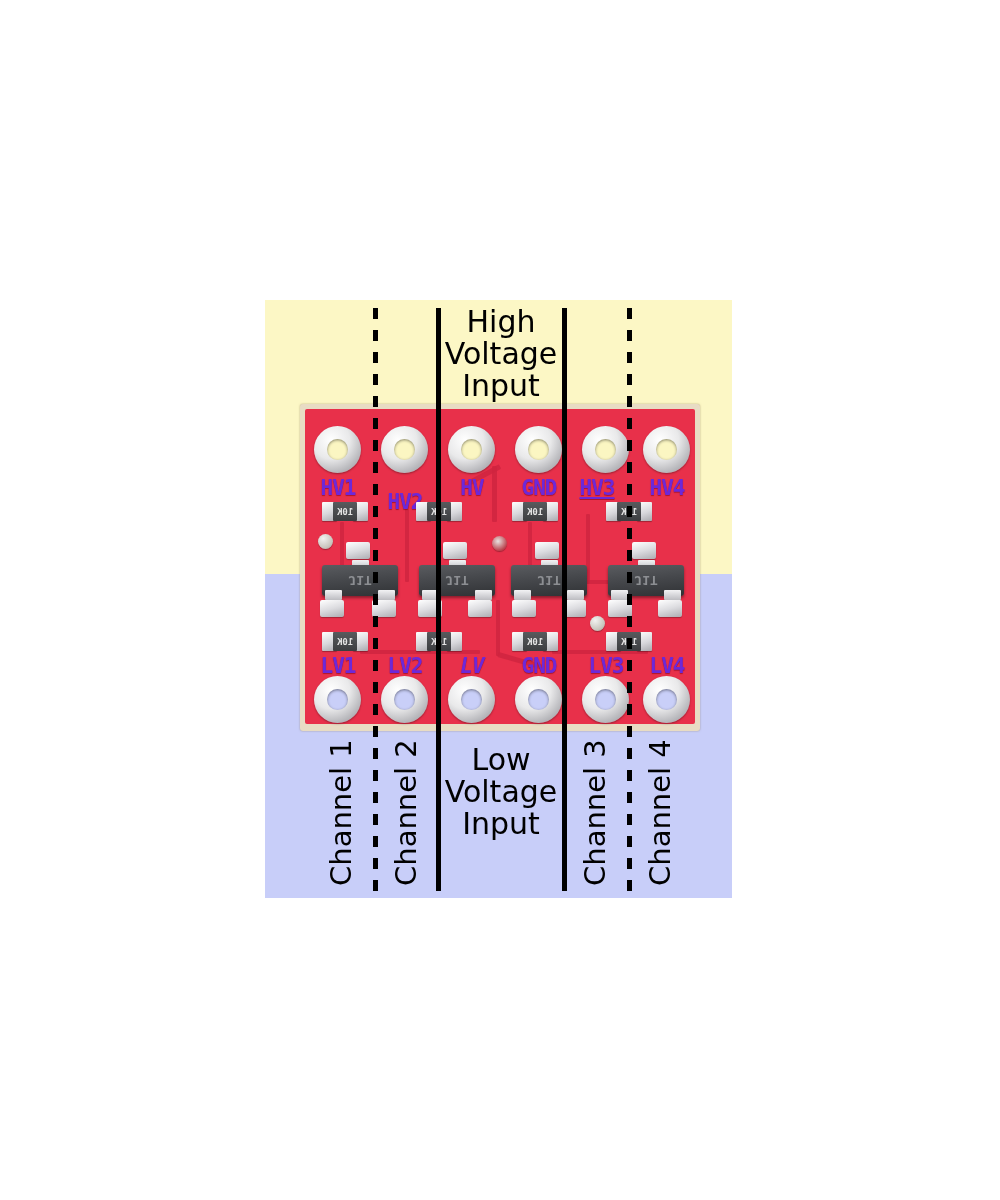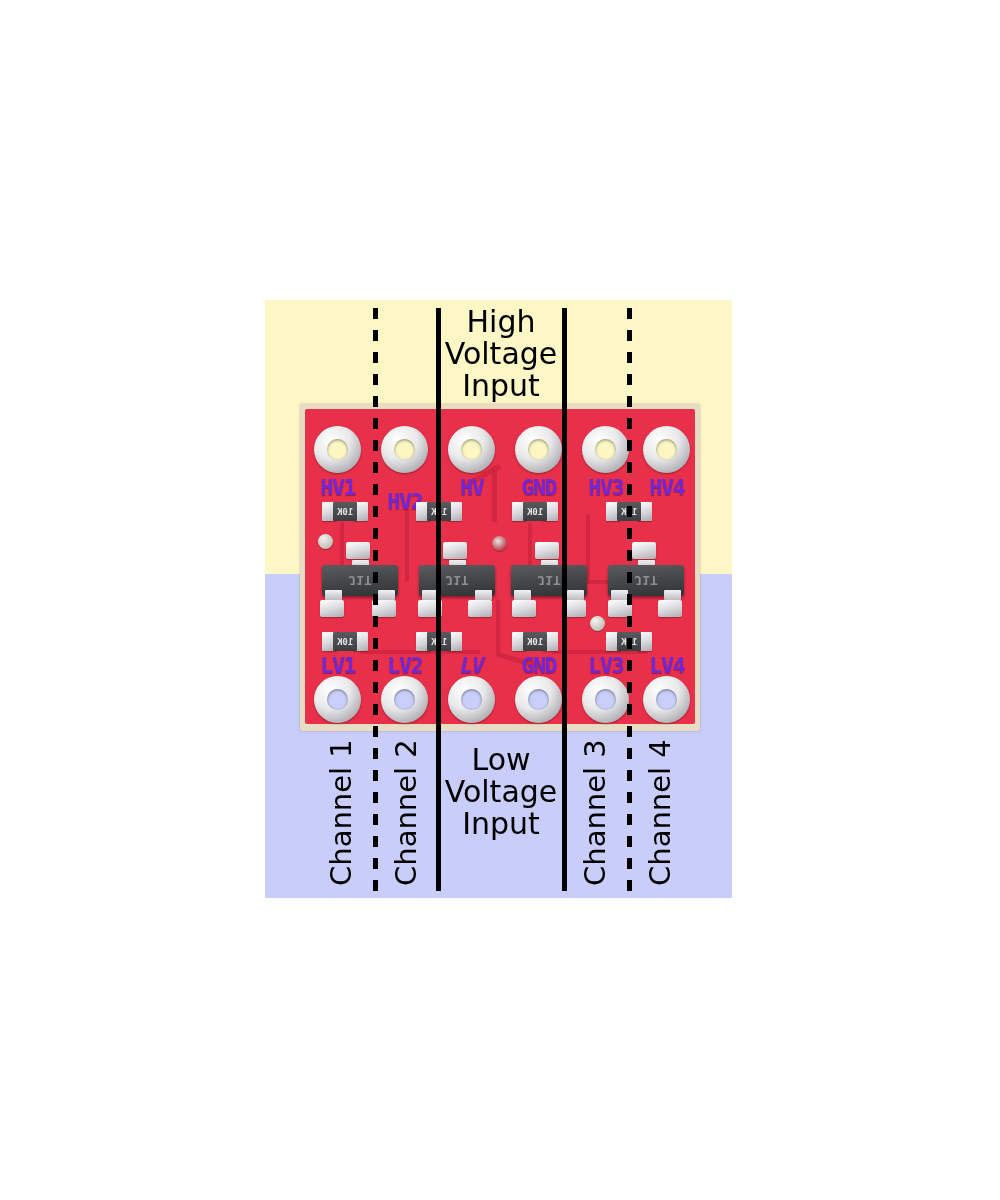--- a/index.html
+++ b/index.html
@@ -129,21 +129,21 @@
         <div class="hole"></div>
       </div>
     <div class="pad hv" style="left:343px;top:22px;">
         <div class="hole"></div>
       </div>
 
     <div class="silk" style="left:8px;top:74px;width:60px;">HV1</div>
     <div class="silk" style="left:75px;top:88px;width:60px;">HV2</div>
     <div class="silk" style="left:142px;top:74px;width:60px;">HV</div>
     <div class="silk" style="left:207px;top:74px;width:64px;">GND</div>
-    <div class="silk" style="left:276px;top:74px;width:60px;">HV3</div>
+    <div class="silk" style="left:267px;top:74px;width:60px;text-decoration:underline;">HV3</div>
     <div class="silk" style="left:337px;top:74px;width:60px;">HV4</div>
 
     <div class="res" style="left:22px;top:98px;">
       <div class="terminal l"></div>
       <div class="terminal r"></div>
       <div class="body">
           <span>10K</span>
         </div>
     </div>
     <div class="res" style="left:116px;top:98px;">

